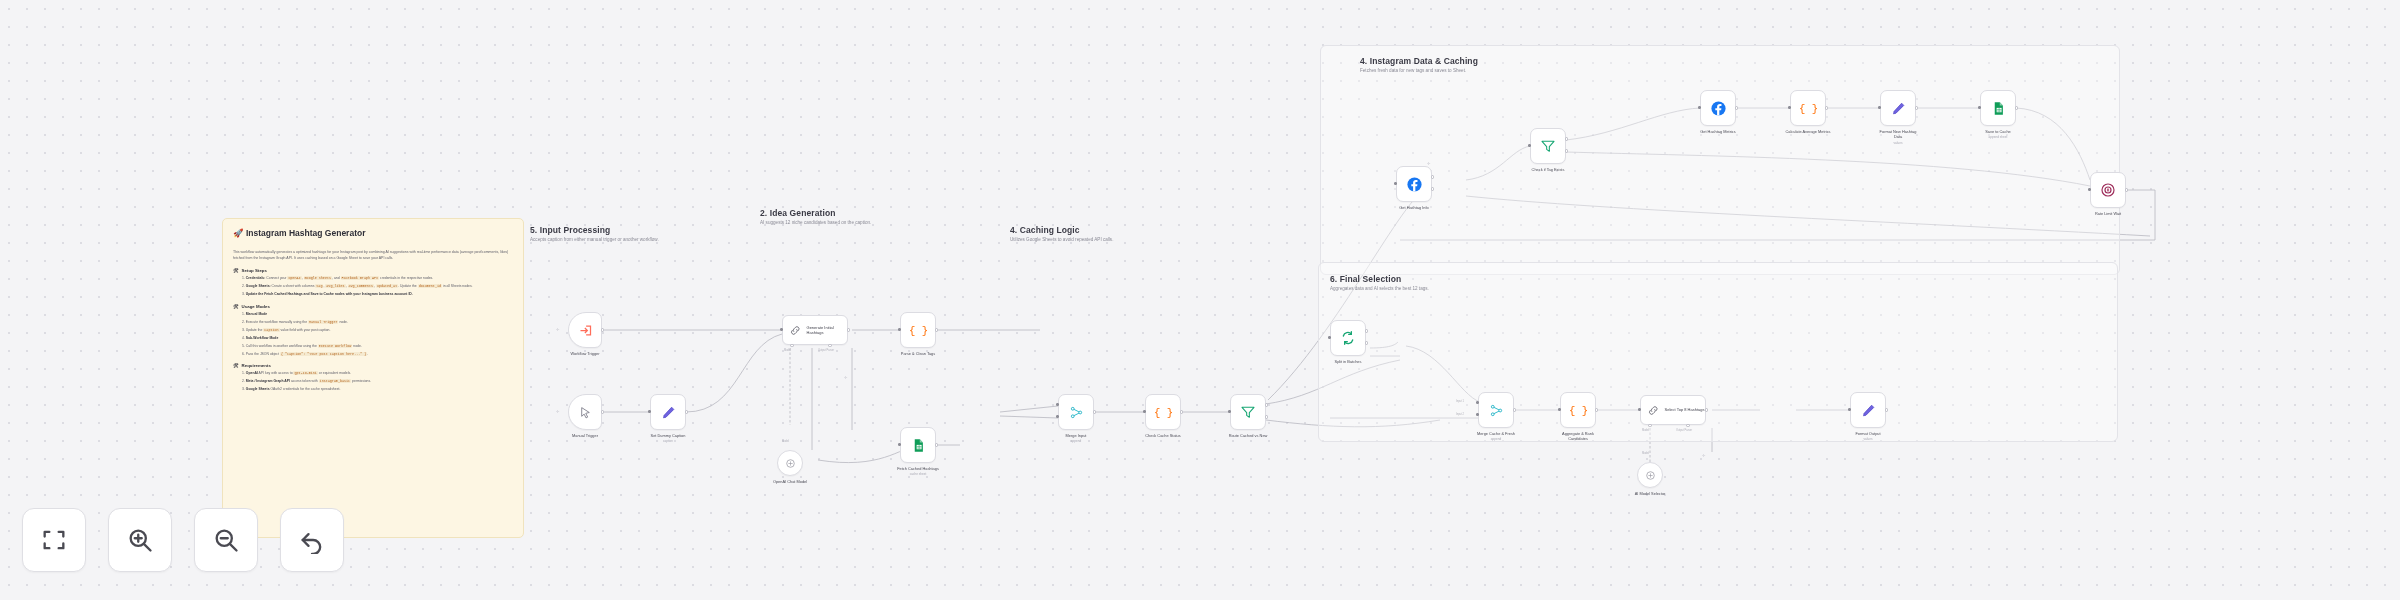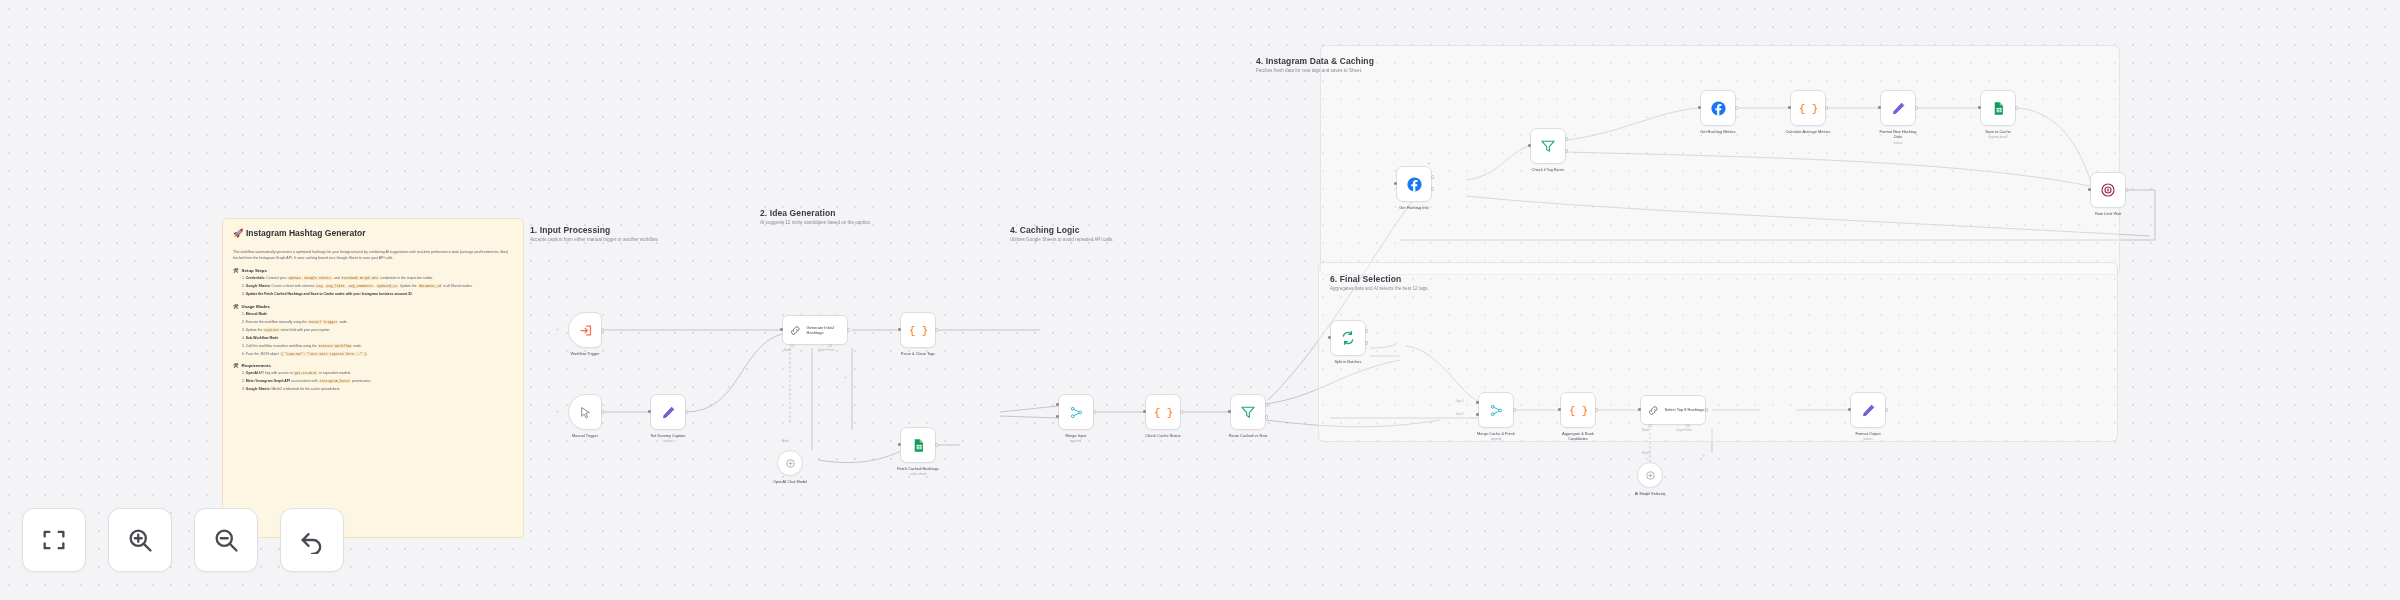--- a/index.html
+++ b/index.html
@@ -167,32 +167,32 @@
           <div class="note-li">2. <b>Meta / Instagram Graph API</b> access token with <span class="code">instagram_basic</span> permissions.</div>
           <div class="note-li">3. <b>Google Sheets</b> OAuth2 credentials for the cache spreadsheet.</div>
         </div>
     </div>
   </div>
 
   <div class="zone" style="left:1320px; top:45px; width:800px; height:230px;"></div>
   <div class="zone" style="left:1318px; top:262px; width:800px; height:180px;"></div>
 
   <div style="position:absolute; left:530px; top:225px; width:230px;">
-    <div class="sticky-title">1. Input Processing</div>
+    <div class="sticky-title">5. Input Processing</div>
     <div class="sticky-sub">Accepts caption from either manual trigger or another workflow.</div>
   </div>
   <div style="position:absolute; left:760px; top:208px; width:230px;">
     <div class="sticky-title">2. Idea Generation</div>
     <div class="sticky-sub">AI suggests 12 niche candidates based on the caption.</div>
   </div>
   <div style="position:absolute; left:1010px; top:225px; width:240px;">
     <div class="sticky-title">4. Caching Logic</div>
     <div class="sticky-sub">Utilizes Google Sheets to avoid repeated API calls.</div>
   </div>
-  <div style="position:absolute; left:1256px; top:56px; width:300px;">
+  <div style="position:absolute; left:1360px; top:56px; width:300px;">
     <div class="sticky-title">4. Instagram Data &amp; Caching</div>
     <div class="sticky-sub">Fetches fresh data for new tags and saves to Sheet.</div>
   </div>
   <div style="position:absolute; left:1330px; top:274px; width:300px;">
     <div class="sticky-title">6. Final Selection</div>
     <div class="sticky-sub">Aggregates data and AI selects the best 12 tags.</div>
   </div>
 
   <div class="node" style="left:568px; top:312px;">
     <div class="nbox trig">

